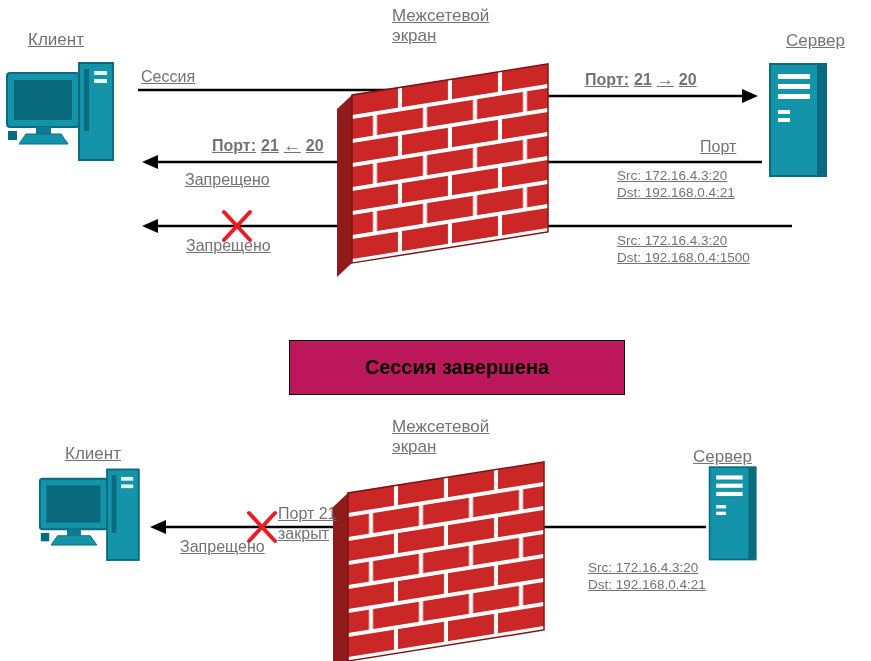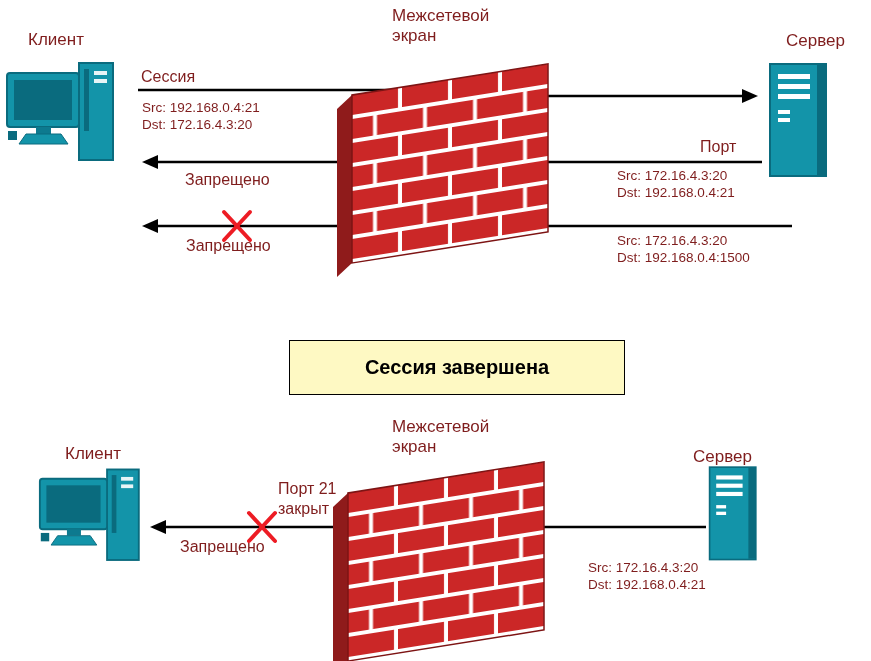--- a/index.html
+++ b/index.html
@@ -3,29 +3,29 @@
 <meta charset="utf-8">
 <style>
   html,body{margin:0;padding:0;background:#fff;}
   .canvas{
     position:relative;width:871px;height:661px;background:#ffffff;
     font-family:"Liberation Sans",sans-serif;color:#000;overflow:hidden;
   }
   .layer{position:absolute;left:0;top:0;z-index:1;}
   .wall{position:absolute;z-index:2;}
   .icon-svg{position:absolute;z-index:2;}
-  .lbl{position:absolute;z-index:3;white-space:nowrap;font-size:16px;color:#7f1d1d;}
+  .lbl{position:absolute;z-index:3;white-space:nowrap;font-size:16px;color:#737373;text-decoration:underline;}
   .h{font-size:17px;}
   .small{font-size:13.5px;line-height:17px;}
   .port{font-weight:bold;font-size:16px;}
   .port span{margin-right:5px;}
   .port .arr{font-size:17px;}
   .divider-box{
     position:absolute;left:289px;top:340px;width:334px;height:53px;
-    border:1px solid #000;background:#fef9c3;z-index:3;
+    border:1px solid #000;background:#be185d;z-index:3;
     display:flex;align-items:center;justify-content:center;
     font-size:20px;font-weight:bold;
   }
 </style>
 </head>
 <body>
 
 <div class="canvas">
 
   <svg class="layer" width="871" height="661">
@@ -113,26 +113,28 @@
 
   <div class="lbl h" style="left:392px;top:6px">
     <div>Межсетевой</div>
     <div>экран</div>
   </div>
 
   <div class="lbl h" style="left:786px;top:31px">Сервер</div>
 
   <div class="lbl" style="left:141px;top:68px">Сессия</div>
 
-
-  <div class="lbl small" style="left:142px;top:99px">
-    <div>Src: 192.168.0.4:21</div>
-    <div>Dst: 172.16.4.3:20</div>
+  <div class="lbl port" style="left:585px;top:70px">
+    <span>Порт:</span><span>21</span><span class="arr">→</span><span>20</span>
   </div>
 
+
+  <div class="lbl port" style="left:212px;top:136px">
+    <span>Порт:</span><span>21</span><span class="arr">←</span><span>20</span>
+  </div>
 
   <div class="lbl" style="left:700px;top:138px">Порт</div>
 
   <div class="lbl" style="left:185px;top:171px">Запрещено</div>
 
   <div class="lbl small" style="left:617px;top:167px">
     <div>Src: 172.16.4.3:20</div>
     <div>Dst: 192.168.0.4:21</div>
   </div>
 
@@ -149,21 +151,21 @@
 
   <div class="lbl h" style="left:65px;top:444px">Клиент</div>
 
   <div class="lbl h" style="left:392px;top:417px">
     <div>Межсетевой</div>
     <div>экран</div>
   </div>
 
   <div class="lbl h" style="left:693px;top:447px">Сервер</div>
 
-  <div class="lbl" style="left:278px;top:479px;line-height:20px">
+  <div class="lbl" style="left:278px;top:504px;line-height:20px">
     <div>Порт 21</div>
     <div>закрыт</div>
   </div>
 
   <div class="lbl" style="left:180px;top:538px">Запрещено</div>
 
   <div class="lbl small" style="left:588px;top:559px">
     <div>Src: 172.16.4.3:20</div>
     <div>Dst: 192.168.0.4:21</div>
   </div>

